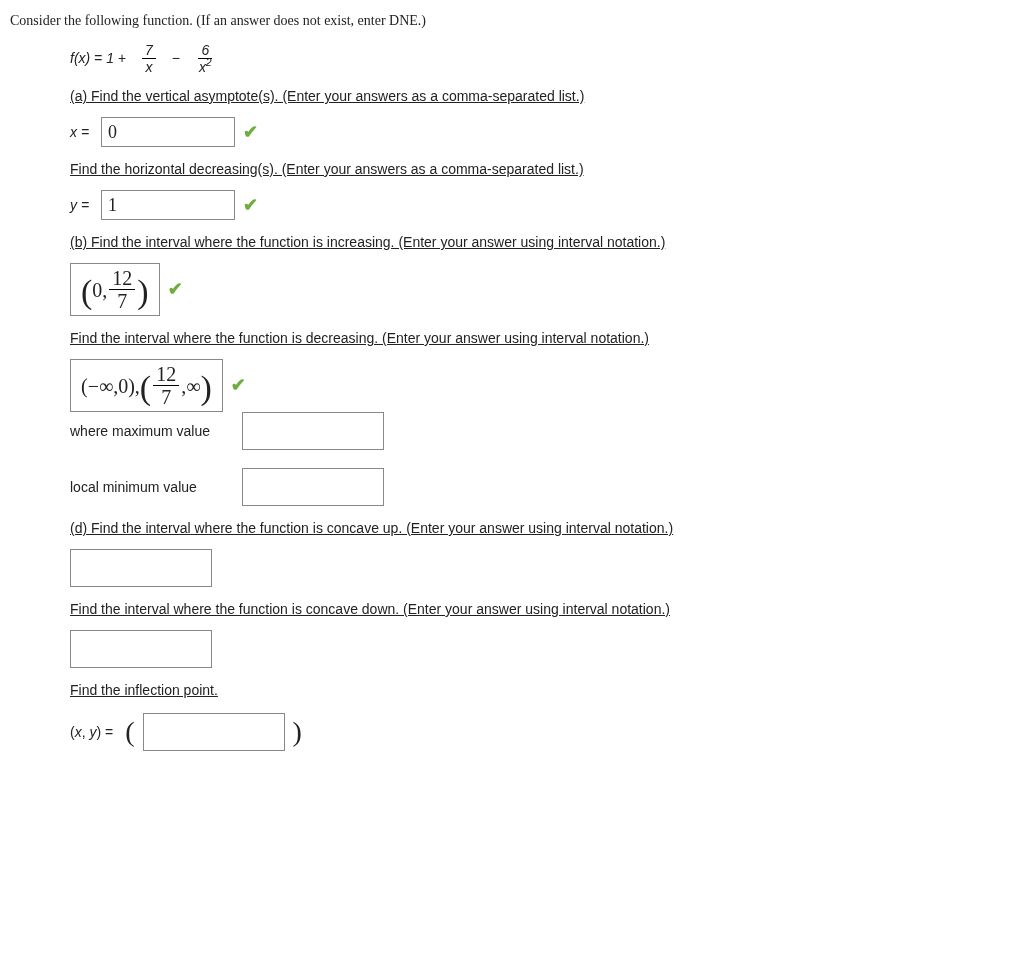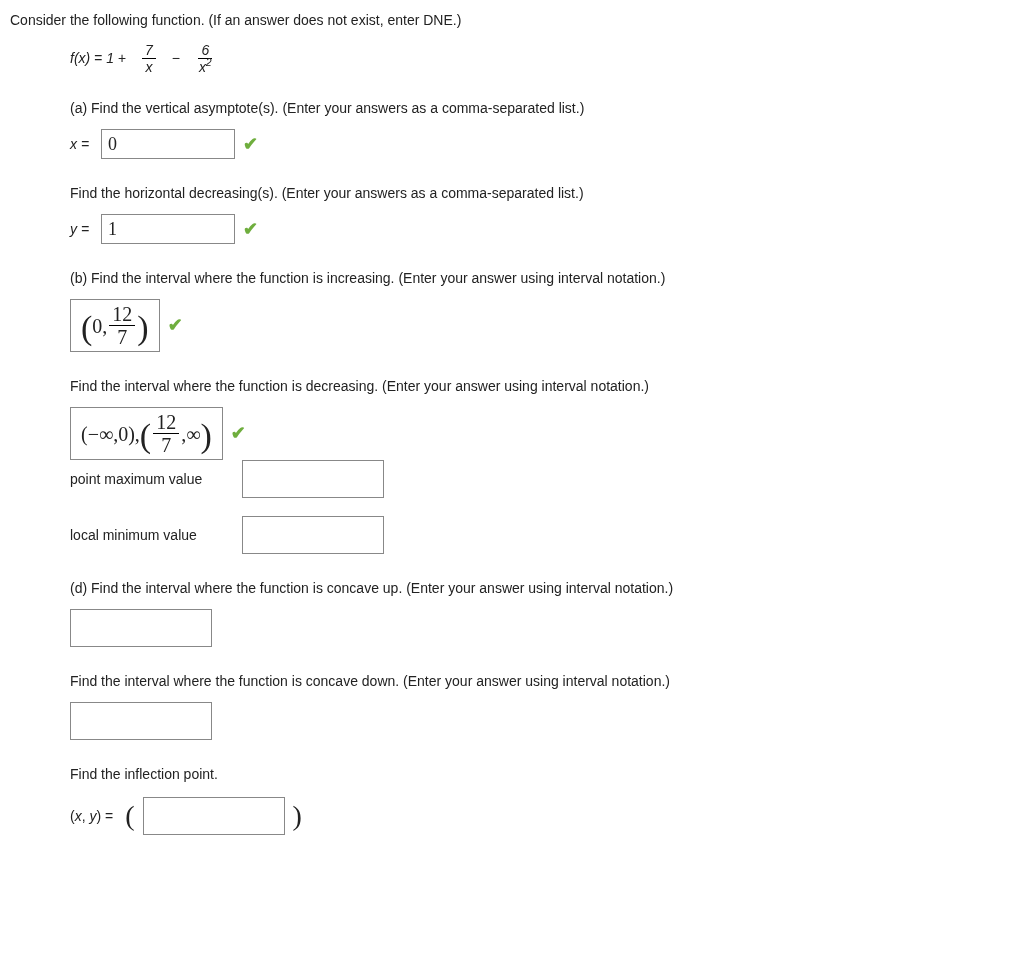--- a/index.html
+++ b/index.html
@@ -9,20 +9,21 @@
     margin: 0;
     padding: 10px 10px 30px 10px;
     background: #fff;
     line-height: 1.5;
   }
   .container {
     max-width: 1004px;
   }
   .intro {
     margin-bottom: 12px;
+    font-family: Liberation Serif, serif;
   }
   .indent {
     margin-left: 60px;
     margin-bottom: 28px;
   }
   .eq {
     font-style: italic;
     display: inline-flex;
     align-items: center;
     gap: 14px;
@@ -39,22 +40,23 @@
     margin: 0 2px;
   }
   .frac .num {
     padding: 0 3px 1px 3px;
     border-bottom: 1px solid #000;
   }
   .frac .denom {
     padding: 1px 3px 0 3px;
   }
   .prompt {
-    margin-top: 24px;
+    margin-top: 12px;
     margin-bottom: 10px;
+    text-decoration: underline;
   }
   .label {
     font-style: italic;
     margin-right: 4px;
   }
   .row {
     display: flex;
     align-items: center;
     gap: 8px;
   }
@@ -183,21 +185,21 @@
           <span class="denom">7</span>
         </span>
         <span>,∞</span>
         <span class="paren-big">)</span>
       </div>
       <span class="check">✔</span>
     </div>
 
     
     <div class="inline-pair" style="margin-bottom:18px;">
-      <span class="label-wide">point maximum value</span>
+      <span class="label-wide">where maximum value</span>
       <div class="mathbox empty"></div>
     </div>
     <div class="inline-pair">
       <span class="label-wide">local minimum value</span>
       <div class="mathbox empty"></div>
     </div>
 
     
     <div class="prompt">(d) Find the interval where the function is concave up. (Enter your answer using interval notation.)</div>
     <div class="row">

